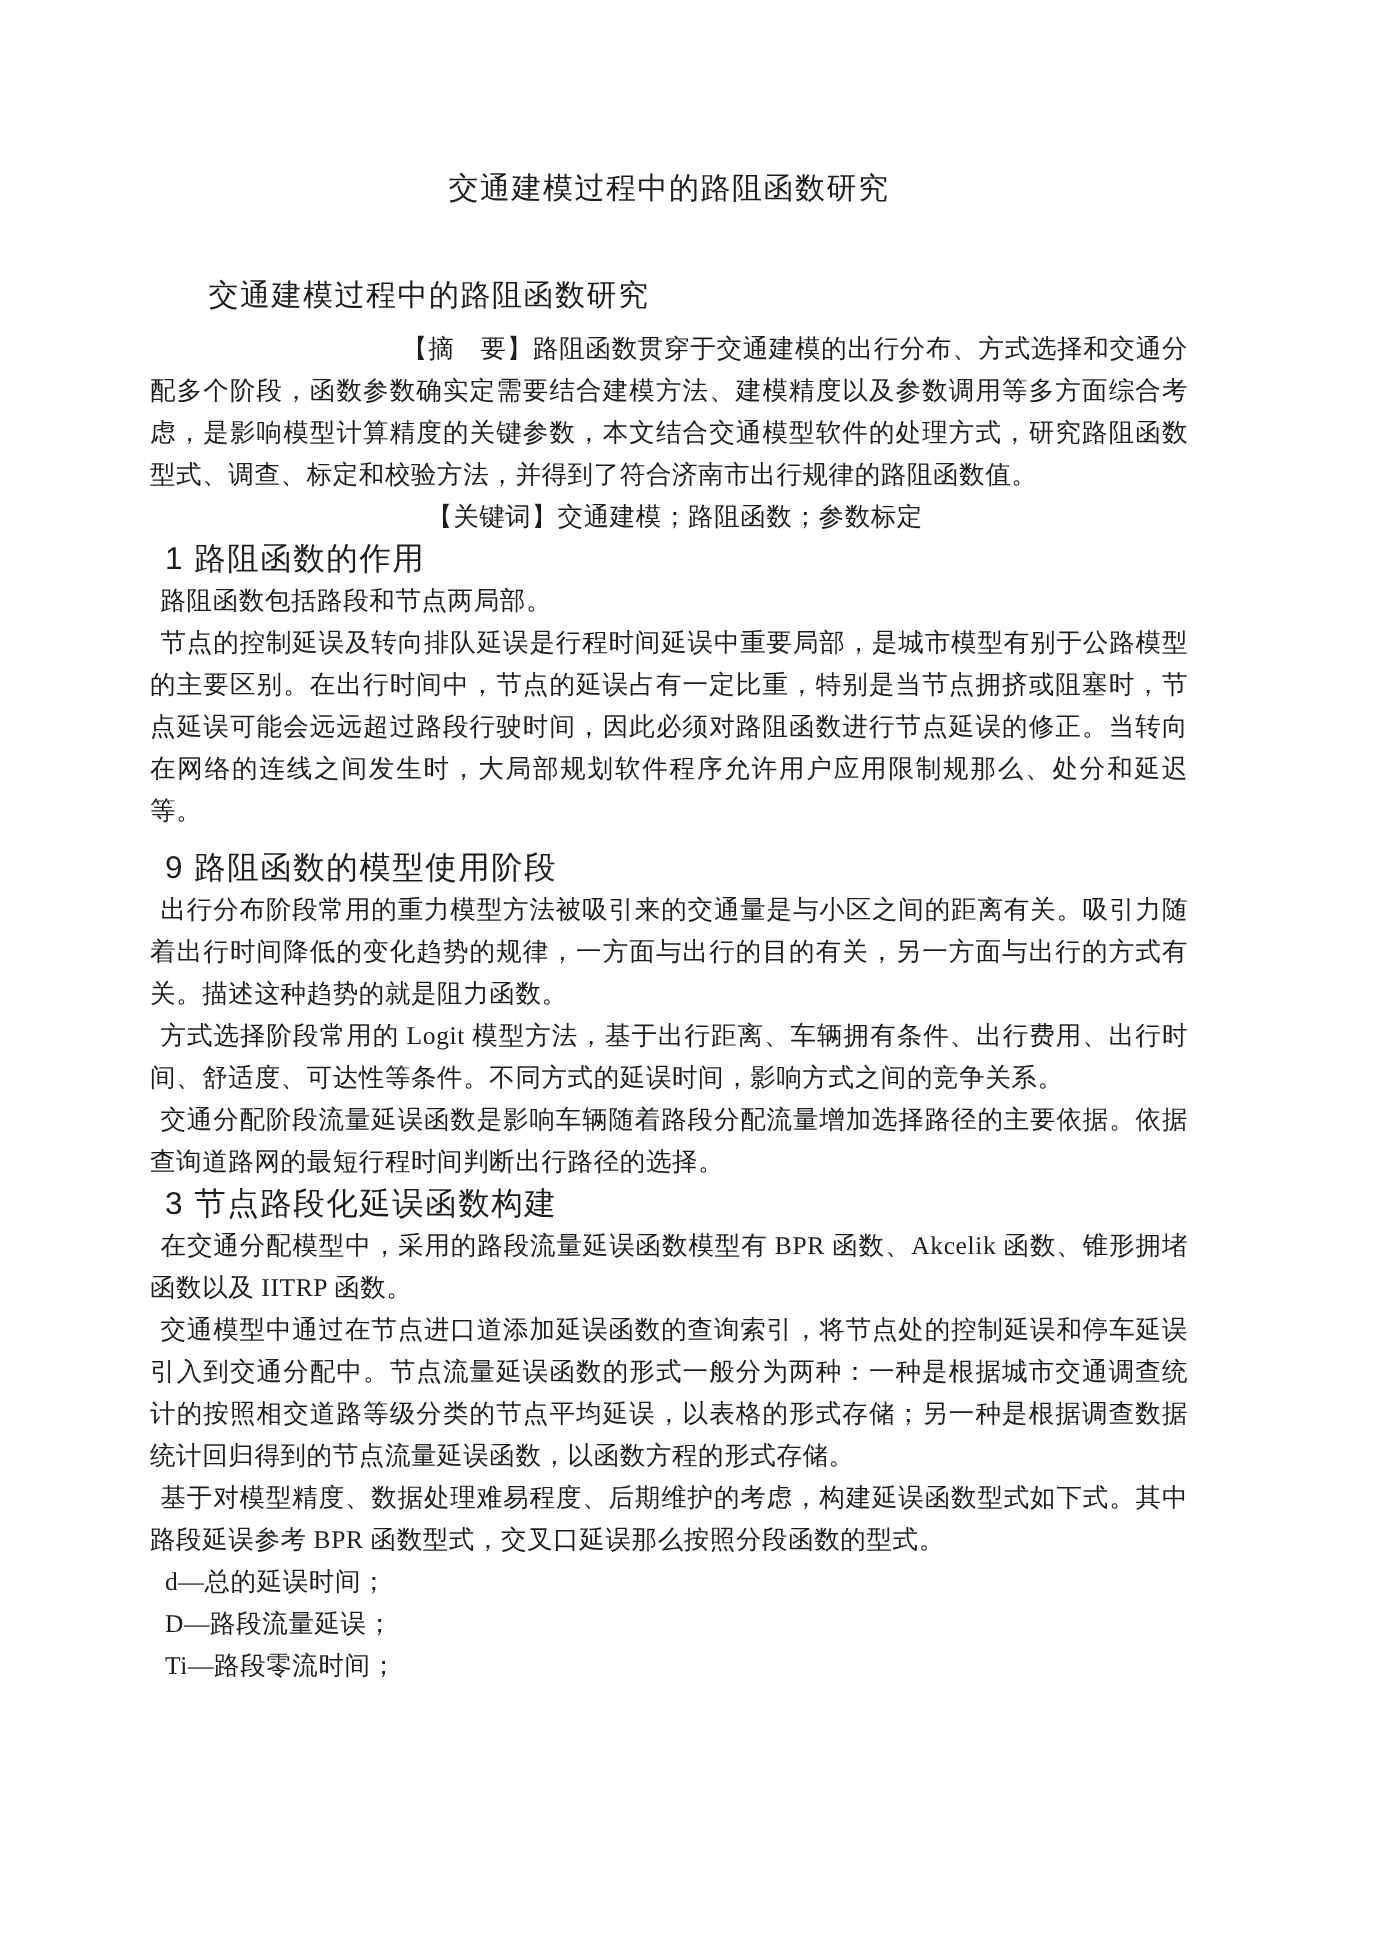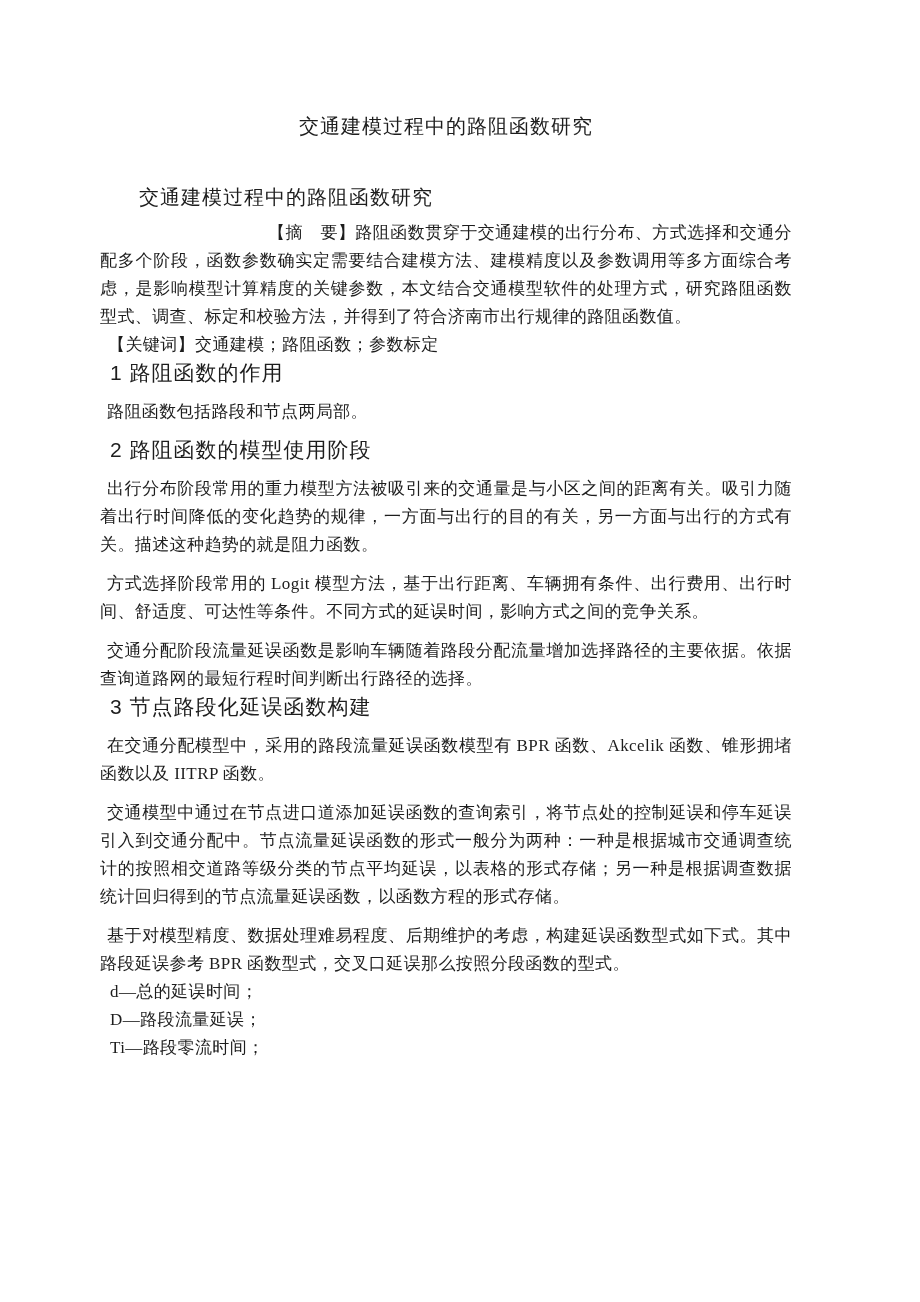--- a/index.html
+++ b/index.html
@@ -40,32 +40,32 @@
   }
   p.para {
     margin: 0;
     font-size: 17px;
     line-height: 28px;
     letter-spacing: 0.4px;
     text-align: justify;
     text-justify: inter-character;
   }
   p.abstract { text-indent: 168px; }
-  p.keywords { text-indent: 8px; text-align: left; }
+  p.keywords { text-indent: 8px; text-align: center; }
   .heading {
     font-family: "Liberation Sans", "DejaVu Sans", sans-serif;
     font-size: 21px;
     font-weight: 400;
     margin: 0;
     line-height: 28px;
     text-indent: 10px;
     letter-spacing: 1px;
   }
   .heading.gap-before { margin-top: 10px; }
-  p.indent { text-indent: 7px; margin-top: 11px; }
+  p.indent { text-indent: 7px; }
   p.def {
     text-indent: 10px;
     text-align: left;
     letter-spacing: 0.4px;
   }
 </style>
 </head>
 <body>
 
 <div class="page">
@@ -73,22 +73,23 @@
 
     <h1 class="title-center">交通建模过程中的路阻函数研究</h1>
 
     <p class="title-left">交通建模过程中的路阻函数研究</p>
 
     <p class="para abstract">【摘　要】路阻函数贯穿于交通建模的出行分布、方式选择和交通分配多个阶段，函数参数确实定需要结合建模方法、建模精度以及参数调用等多方面综合考虑，是影响模型计算精度的关键参数，本文结合交通模型软件的处理方式，研究路阻函数型式、调查、标定和校验方法，并得到了符合济南市出行规律的路阻函数值。</p>
     <p class="para keywords">【关键词】交通建模；路阻函数；参数标定</p>
 
     <h2 class="heading">1 路阻函数的作用</h2>
     <p class="para indent">路阻函数包括路段和节点两局部。</p>
+    <p class="para indent">节点的控制延误及转向排队延误是行程时间延误中重要局部，是城市模型有别于公路模型的主要区别。在出行时间中，节点的延误占有一定比重，特别是当节点拥挤或阻塞时，节点延误可能会远远超过路段行驶时间，因此必须对路阻函数进行节点延误的修正。当转向在网络的连线之间发生时，大局部规划软件程序允许用户应用限制规那么、处分和延迟等。</p>
 
-    <h2 class="heading gap-before">2 路阻函数的模型使用阶段</h2>
+    <h2 class="heading gap-before">9 路阻函数的模型使用阶段</h2>
     <p class="para indent">出行分布阶段常用的重力模型方法被吸引来的交通量是与小区之间的距离有关。吸引力随着出行时间降低的变化趋势的规律，一方面与出行的目的有关，另一方面与出行的方式有关。描述这种趋势的就是阻力函数。</p>
     <p class="para indent">方式选择阶段常用的 Logit 模型方法，基于出行距离、车辆拥有条件、出行费用、出行时间、舒适度、可达性等条件。不同方式的延误时间，影响方式之间的竞争关系。</p>
     <p class="para indent">交通分配阶段流量延误函数是影响车辆随着路段分配流量增加选择路径的主要依据。依据查询道路网的最短行程时间判断出行路径的选择。</p>
 
     <h2 class="heading">3 节点路段化延误函数构建</h2>
     <p class="para indent">在交通分配模型中，采用的路段流量延误函数模型有 BPR 函数、Akcelik 函数、锥形拥堵函数以及 IITRP 函数。</p>
     <p class="para indent">交通模型中通过在节点进口道添加延误函数的查询索引，将节点处的控制延误和停车延误引入到交通分配中。节点流量延误函数的形式一般分为两种：一种是根据城市交通调查统计的按照相交道路等级分类的节点平均延误，以表格的形式存储；另一种是根据调查数据统计回归得到的节点流量延误函数，以函数方程的形式存储。</p>
     <p class="para indent">基于对模型精度、数据处理难易程度、后期维护的考虑，构建延误函数型式如下式。其中路段延误参考 BPR 函数型式，交叉口延误那么按照分段函数的型式。</p>
 
     <p class="para def">d—总的延误时间；</p>

